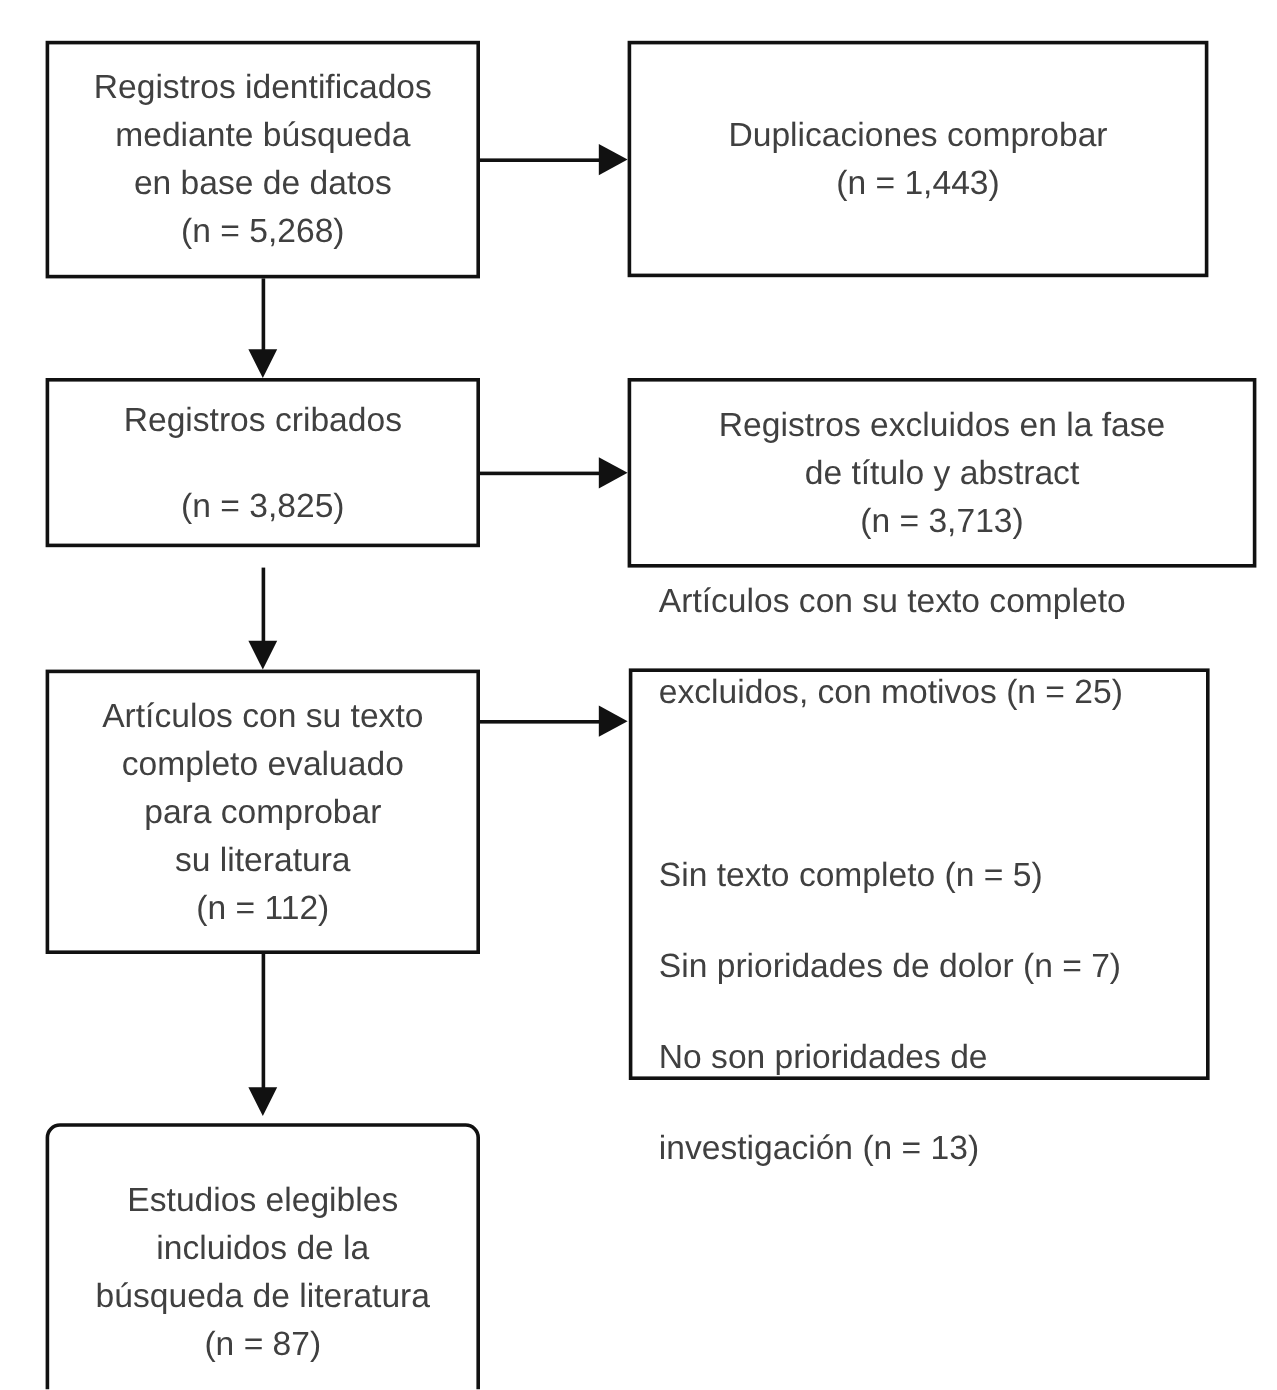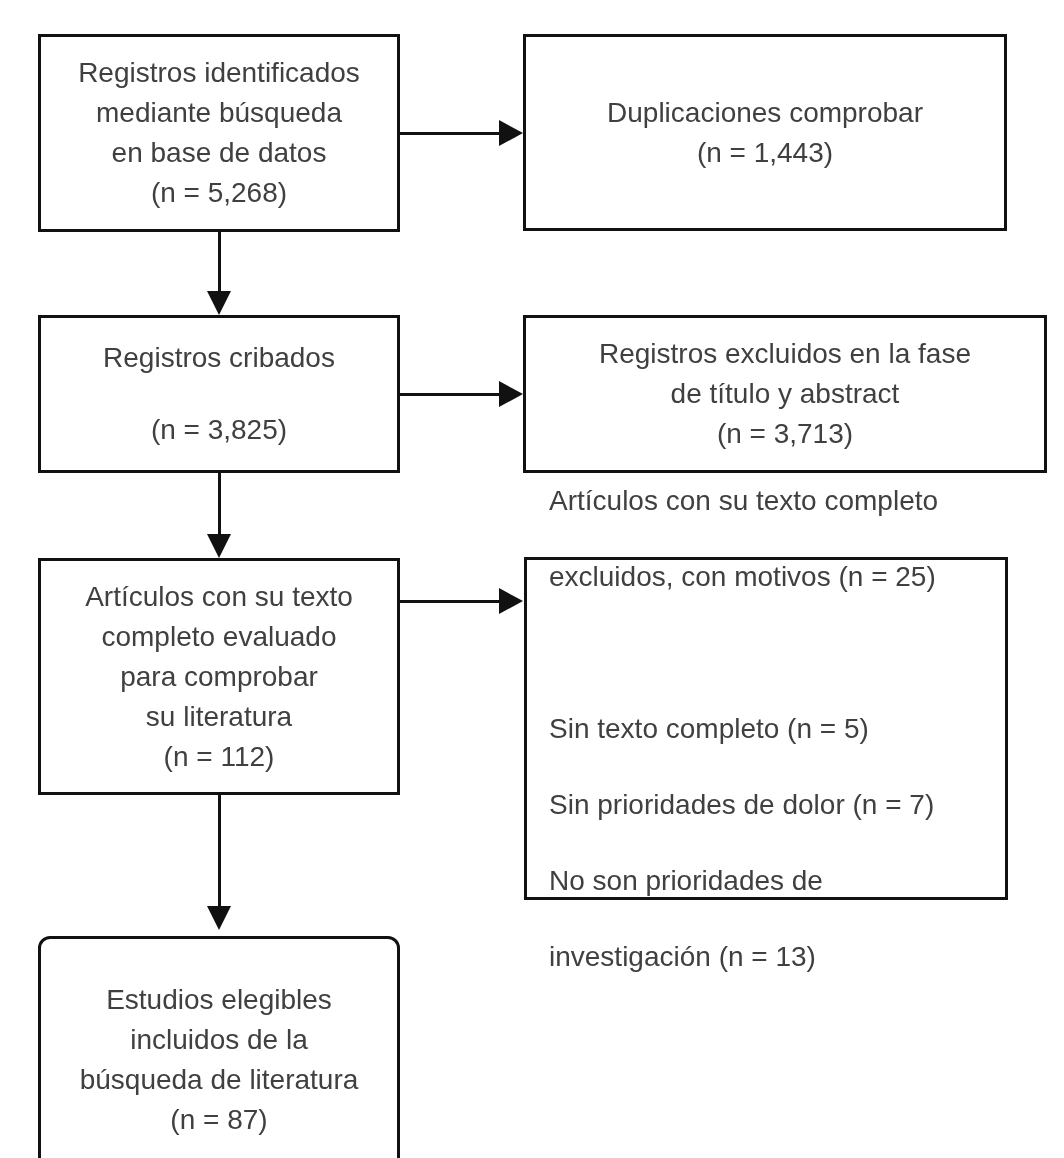--- a/index.html
+++ b/index.html
@@ -35,21 +35,21 @@
   }
   .box.left-align {
     align-items: flex-start;
     text-align: left;
     padding-left: 22px;
     padding-right: 8px;
   }
   
   .b-identified          { left: 38px;  top: 34px;  width: 362px; height: 198px; }
   .b-duplicates          { left: 523px; top: 34px;  width: 484px; height: 197px; }
-  .b-screened            { left: 38px;  top: 315px; width: 362px; height: 158px; gap: 32px; }
+  .b-screened            { left: 38px;  top: 315px; width: 362px; height: 141px; gap: 32px; }
   .b-excluded-ta         { left: 523px; top: 315px; width: 524px; height: 158px; }
   .b-fulltext            { left: 38px;  top: 558px; width: 362px; height: 237px; }
   .b-fulltext-excluded   { left: 524px; top: 557px; width: 484px; height: 343px; gap: 36px; }
   .b-included            { left: 38px;  top: 936px; width: 362px; height: 248px; border-radius: 12px; }
 
   
   .harrow, .varrow { position: absolute; }
   .harrow .shaft {
     position: absolute;
     left: 0; top: -1px;

